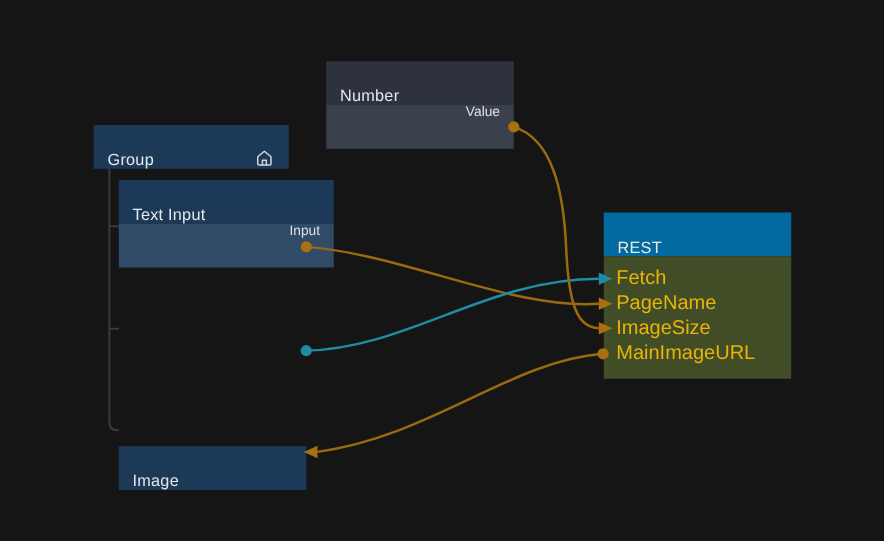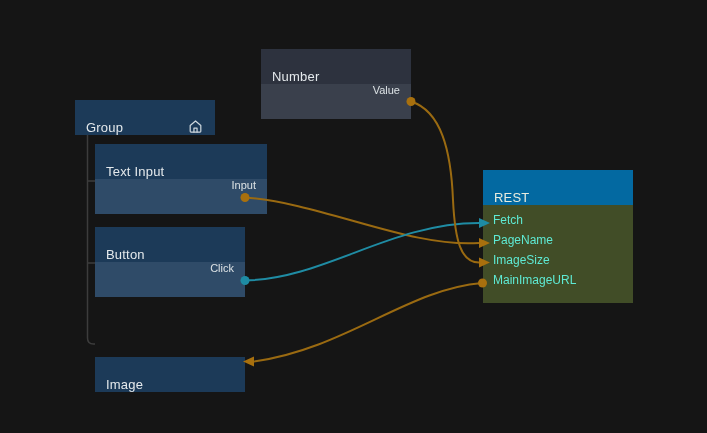--- a/index.html
+++ b/index.html
@@ -23,32 +23,32 @@
   
   .blue .node-header { background:#1c3a58; }
   .blue .port-row   { background:#2f4b68; }
   
   .gray .node-header { background:#2d323e; }
   .gray .port-row   { background:#3a404c; }
   
   .green .node-header { background:#0369a1; color:#e8ecdf; }
   .green .node-body { background:#414d27; padding:8px 0 10px 0; }
   .green .in-port {
-    height:20px; display:flex; 
-    padding-left:10px; color:#5eead4; font-size:12px;
+    height:20px; display:flex; align-items:center;
+    padding-left:10px; color:#eab308; font-size:16px;
   }
   .wires { position:absolute; left:0; top:0; z-index:5; pointer-events:none; }
   .home-icon-svg { display:block; }
 </style>
 </head>
 <body>
 
 <div class="canvas">
 
-  <div class="node blue" style="left:75px; top:100px; width:140px;">
+  <div class="node blue" style="left:75px; top:100px; width:156px;">
     <div class="node-header">
       <span>Group</span>
       <span>
         <svg class="home-icon-svg" width="17" height="17" viewBox="0 0 24 24" fill="none" stroke="#cfd8de" stroke-width="1.7" stroke-linejoin="round" stroke-linecap="round">
           <path d="M4.5 10.5 L12 4.2 L19.5 10.5 V18.6 A1.2 1.2 0 0 1 18.3 19.8 H5.7 A1.2 1.2 0 0 1 4.5 18.6 Z"></path>
           <path d="M9.8 19.8 V14.4 H14.2 V19.8"></path>
         </svg>
       </span>
     </div>
   </div>
@@ -64,28 +64,20 @@
 
   <div class="node blue" style="left:95px; top:144px; width:172px;">
     <div class="node-header">
       <span>Text Input</span>
     </div>
     <div class="port-row out">
       <span>Input</span>
     </div>
   </div>
 
-  <div class="node blue" style="left:95px; top:227px; width:150px;">
-    <div class="node-header">
-      <span>Button</span>
-    </div>
-    <div class="port-row out">
-      <span>Click</span>
-    </div>
-  </div>
 
   <div class="node blue" style="left:95px; top:309px; width:150px;margin-top:48px;">
     <div class="node-header">
       <span>Image</span>
     </div>
   </div>
 
   <div class="node green" style="left:483px; top:170px; width:150px;">
     <div class="node-header">
       <span>REST</span>

